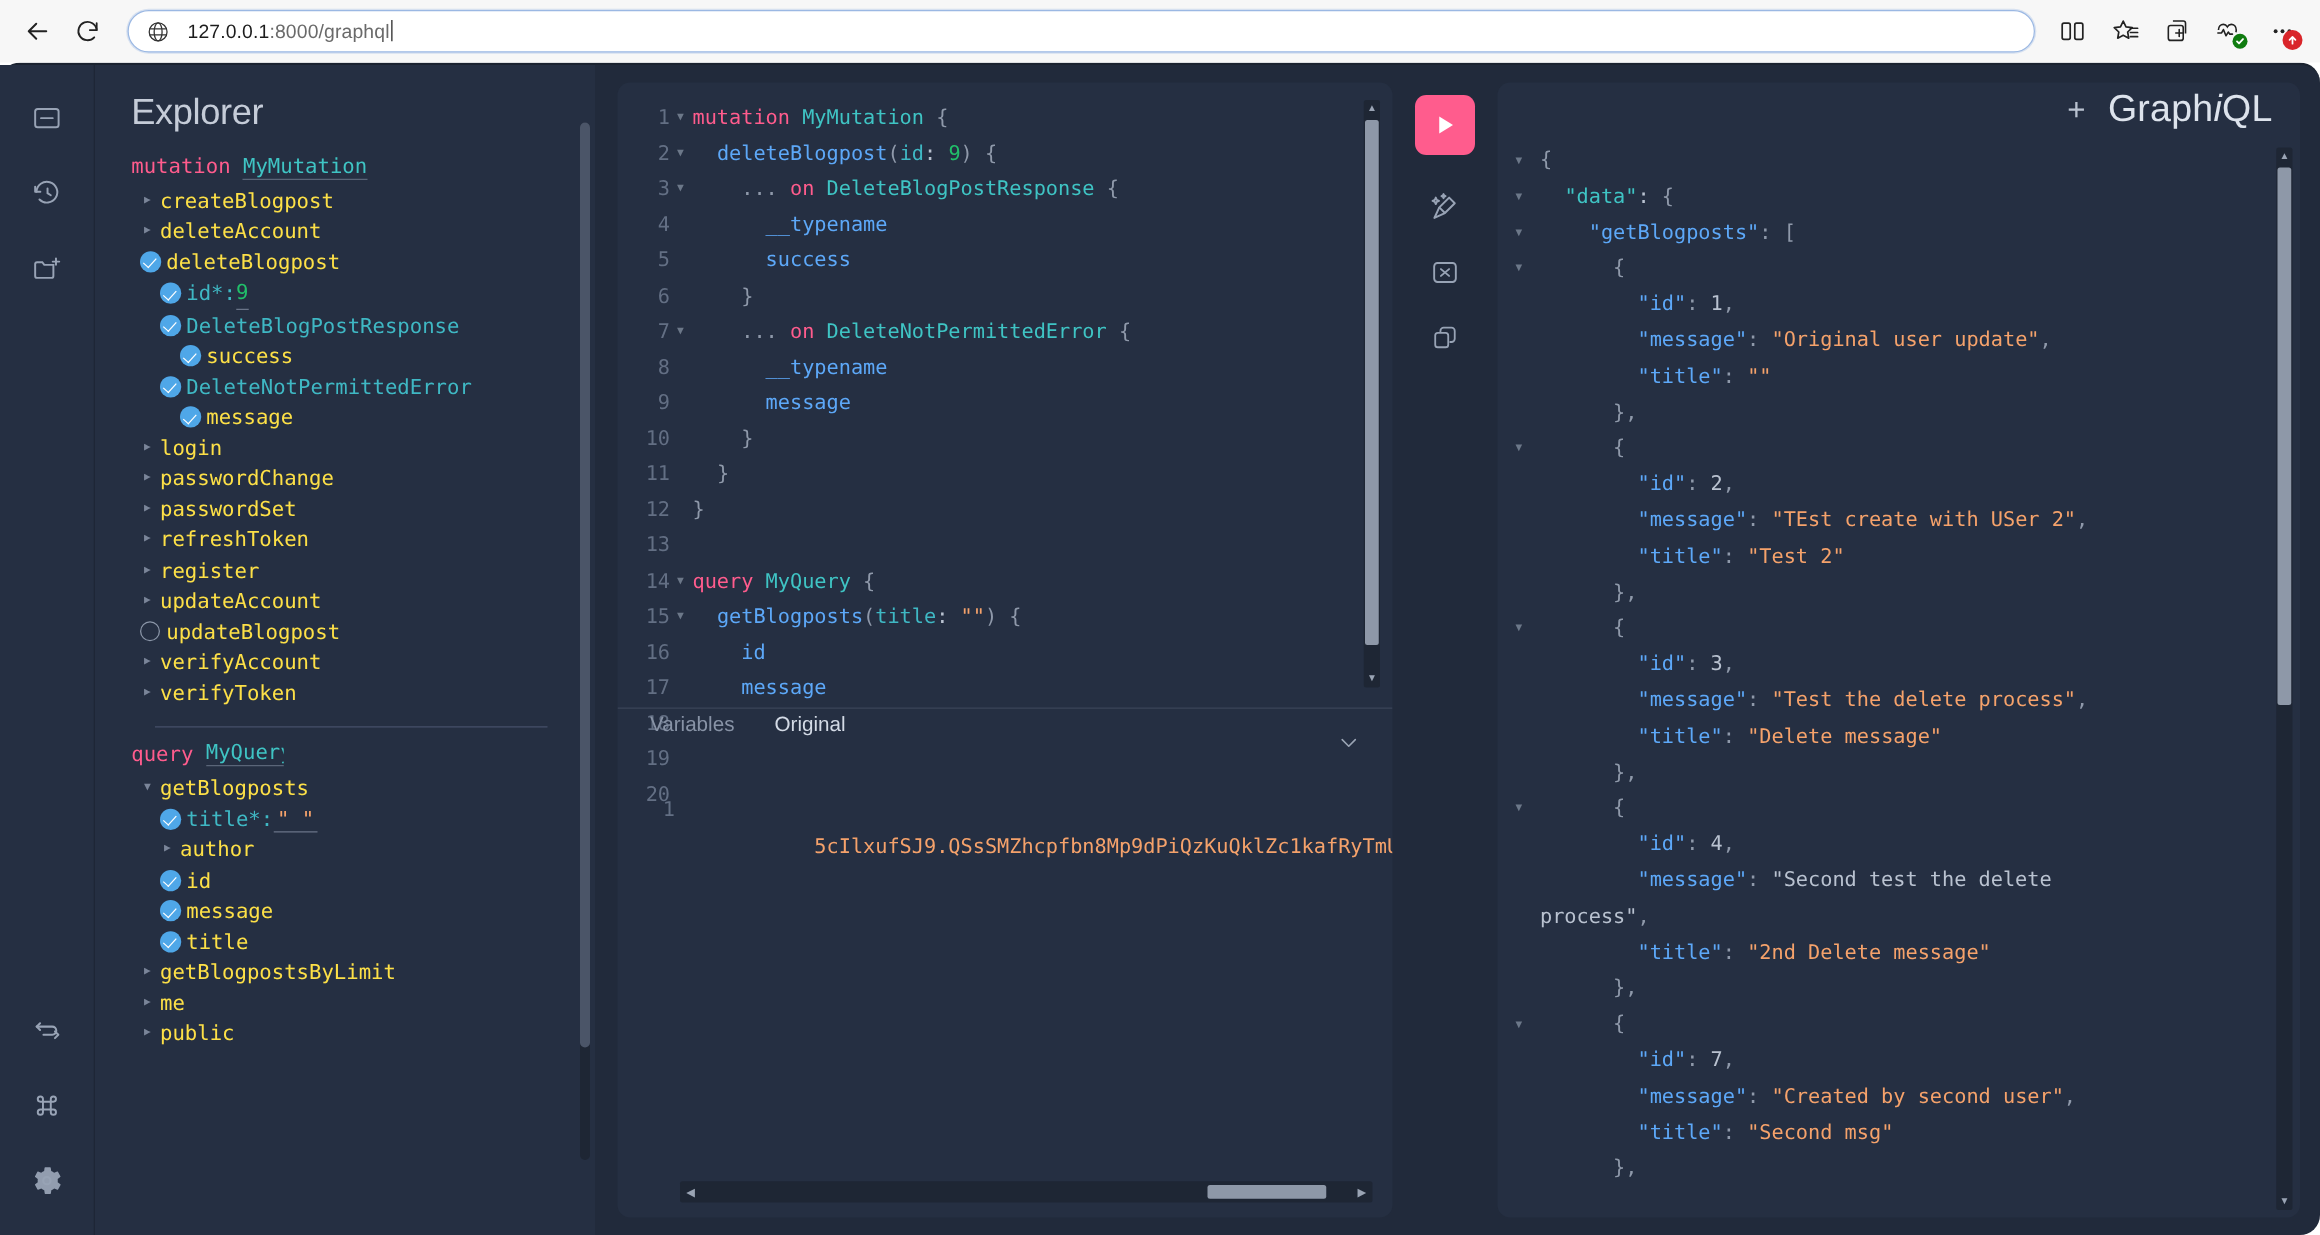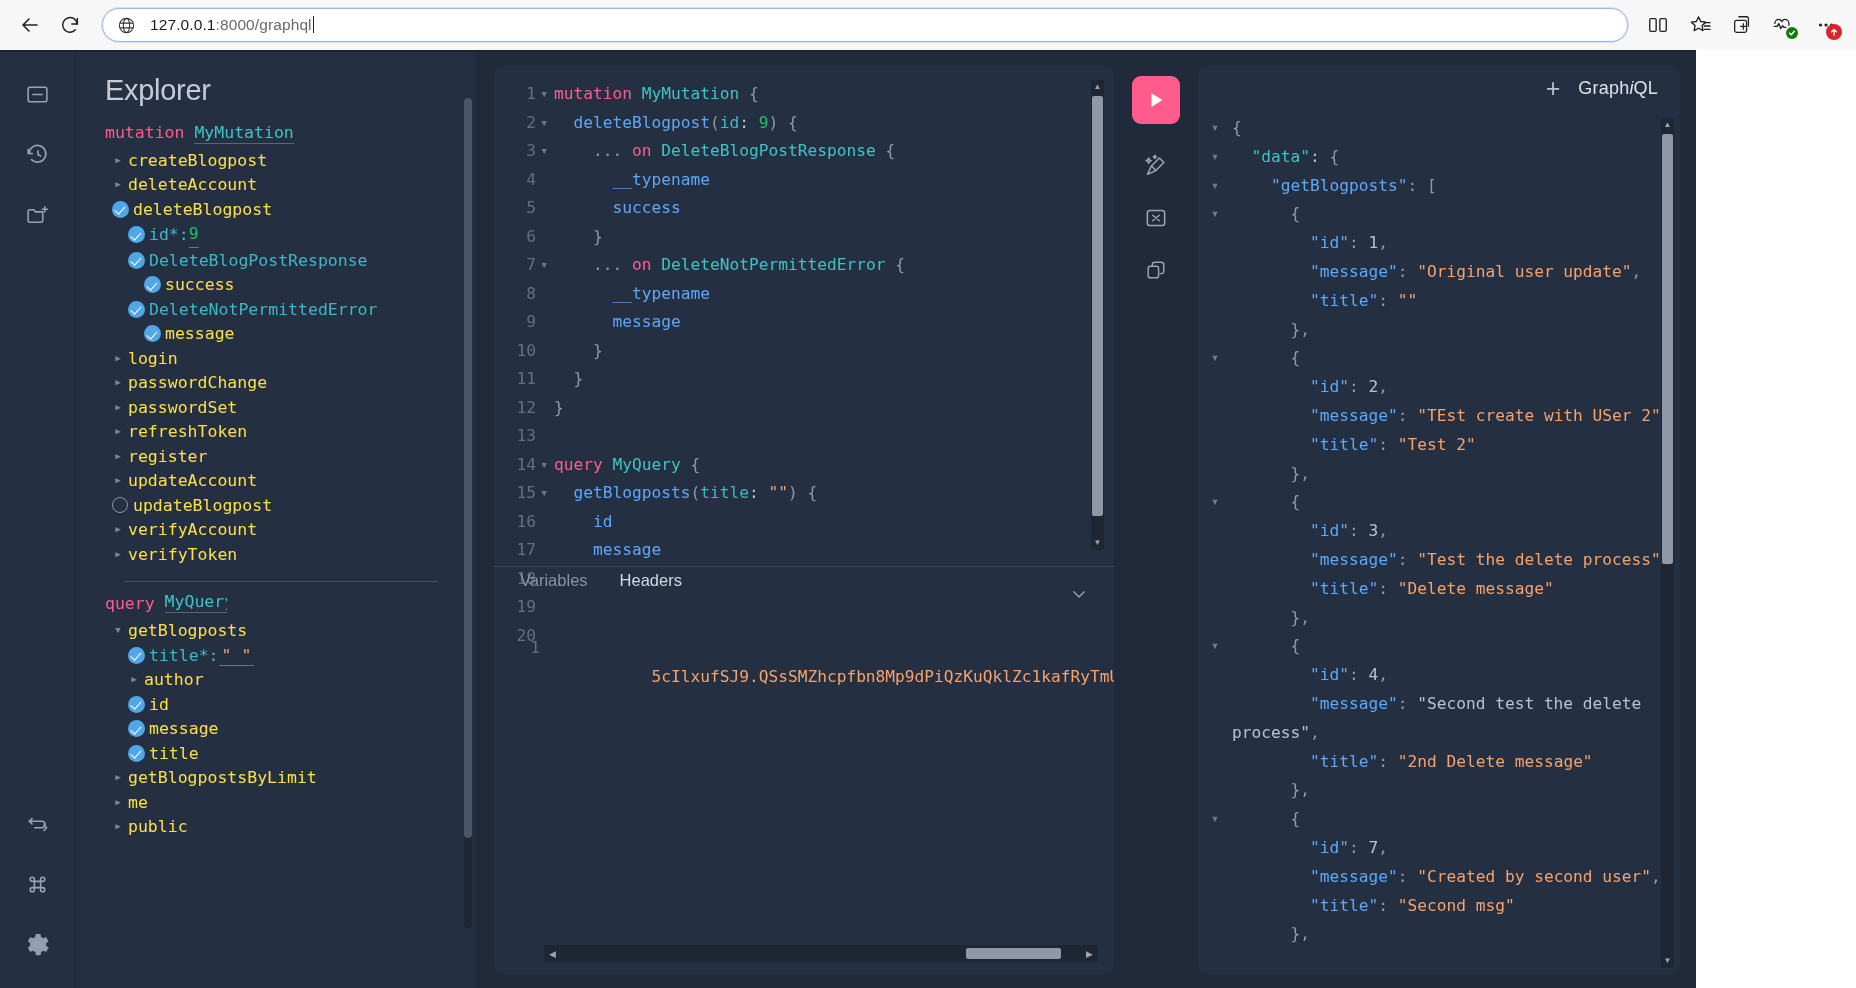--- a/index.html
+++ b/index.html
@@ -67,24 +67,25 @@
     width: 16px; height: 16px;
     background: #d9252a;
     border-radius: 50%;
     display: flex; align-items: center; justify-content: center;
   }
 
   
   #graphiql {
     position: absolute;
     top: 50px; left: 0;
-    width: 1696px; height: 938px;
+    width: 1856px; height: 938px;
     background: #212a3b;
     display: flex;
     border-top: 2px solid #1b2330;
+    border-radius: 16px;
   }
 
   
   #icon-rail {
     width: 76px;
     background: #252f42;
     display: flex;
     flex-direction: column;
     align-items: center;
     padding-top: 18px;
@@ -393,21 +394,21 @@
     height: 44px;
     display: flex;
     align-items: center;
     justify-content: flex-end;
     padding: 0 22px;
     gap: 18px;
     flex: 0 0 auto;
   }
   #plus-btn { color: #b9c2d0; font-size: 25px; line-height: 1; }
   #brand {
-    font-size: 18px;
+    font-size: 30px;
     color: #dde3ec;
     letter-spacing: 0.2px;
   }
   #brand em { font-style: italic; color: #dde3ec; }
   #response-body {
     flex: 1 1 auto;
     display: flex;
     position: relative;
     overflow: hidden;
     padding-top: 4px;
@@ -763,21 +764,21 @@
         <div id="query-code" class="code"><div><span class="c-kw">mutation</span> <span class="c-type">MyMutation</span> <span class="c-punct">{</span></div><div>  <span class="c-field">deleteBlogpost</span><span class="c-punct">(</span><span class="c-arg">id</span>: <span class="c-num">9</span><span class="c-punct">)</span> <span class="c-punct">{</span></div><div>    <span class="c-punct">...</span> <span class="c-kw">on</span> <span class="c-type">DeleteBlogPostResponse</span> <span class="c-punct">{</span></div><div>      <span class="c-field">__typename</span></div><div>      <span class="c-field">success</span></div><div>    <span class="c-punct">}</span></div><div>    <span class="c-punct">...</span> <span class="c-kw">on</span> <span class="c-type">DeleteNotPermittedError</span> <span class="c-punct">{</span></div><div>      <span class="c-field">__typename</span></div><div>      <span class="c-field">message</span></div><div>    <span class="c-punct">}</span></div><div>  <span class="c-punct">}</span></div><div><span class="c-punct">}</span></div><div>&nbsp;</div><div><span class="c-kw">query</span> <span class="c-type">MyQuery</span> <span class="c-punct">{</span></div><div>  <span class="c-field">getBlogposts</span><span class="c-punct">(</span><span class="c-arg">title</span>: <span class="c-str">""</span><span class="c-punct">)</span> <span class="c-punct">{</span></div><div>    <span class="c-field">id</span></div><div>    <span class="c-field">message</span></div><div>    </div></div>
         <div id="query-scroll">
           <div class="arrowbox">▲</div>
           <div id="query-thumb"></div>
           <div class="arrowbox" style="position:absolute;bottom:0;left:0;right:0">▼</div>
         </div>
       </div>
 
       <div id="tabs-row">
         <div class="var-tab">Variables</div>
-        <div class="var-tab active">Headers</div>
+        <div class="var-tab active">Original</div>
         <span id="tabs-chevron">
           <svg width="18" height="18" viewBox="0 0 24 24" fill="none" stroke="#9aa4b4" stroke-width="1.7">
             <path d="M5 9l7 7 7-7" stroke-linecap="round" stroke-linejoin="round"></path>
           </svg>
         </span>
       </div>
 
       <div id="vars-region">
         <div id="vars-gutter" class="code">1</div>
         <div id="vars-code" class="code">

